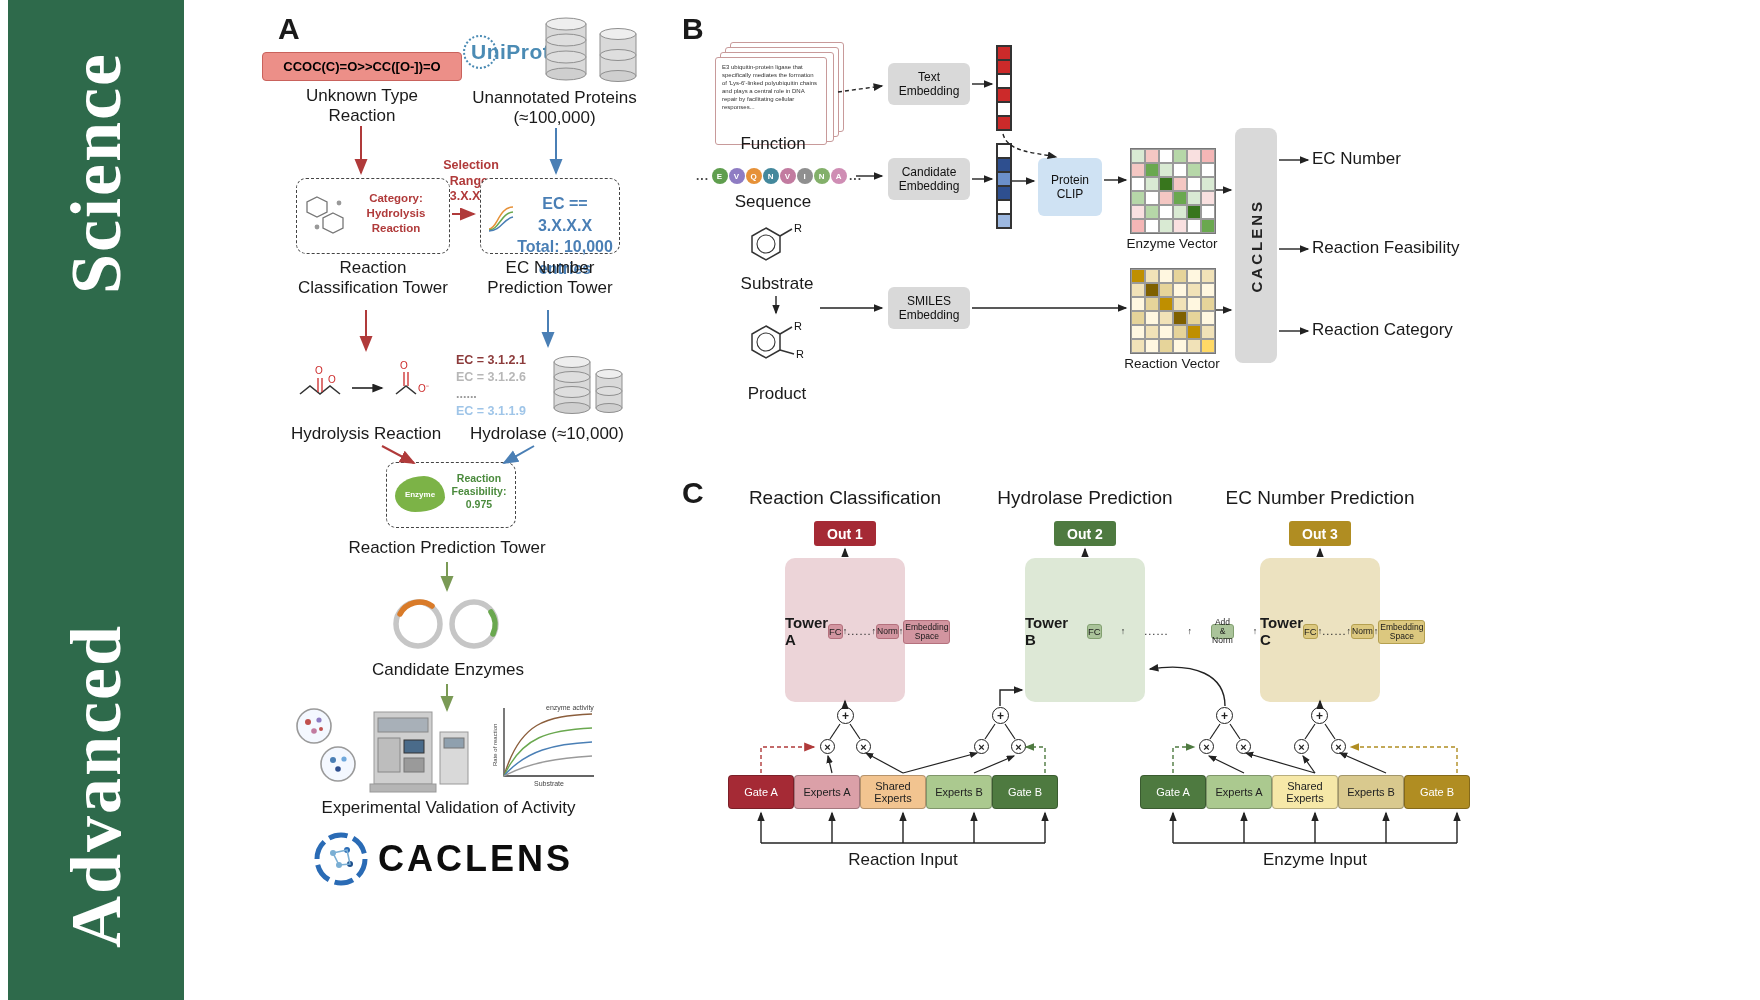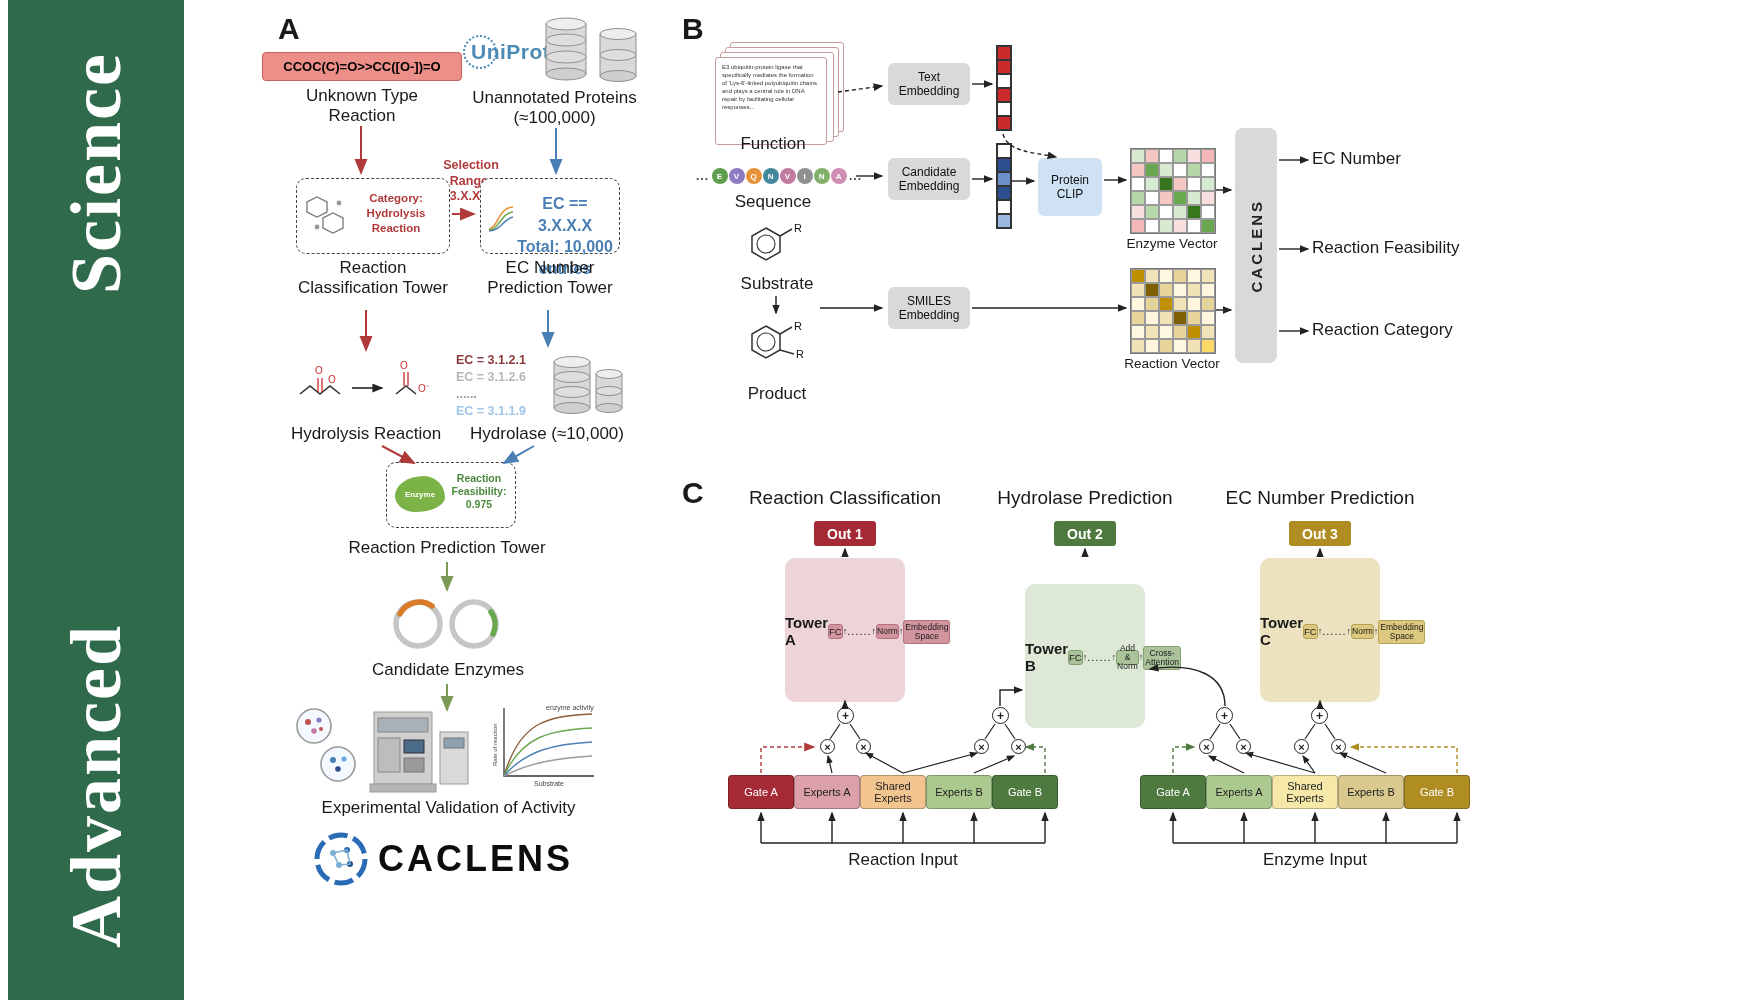--- a/index.html
+++ b/index.html
@@ -381,21 +381,21 @@
     <div class="tower-name">Tower A</div>
     <div class="inbox fc">FC</div>
     <div class="uparrow">↑</div>
     <div class="tdots">......</div>
     <div class="uparrow">↑</div>
     <div class="inbox mid">Norm</div>
     <div class="uparrow">↑</div>
     <div class="inbox bot">Embedding Space</div>
   </div>
 
-  <div class="abs tower tower-b" style="left:1025px;top:584px;">
+  <div class="abs tower tower-b" style="left:1025px;top:558px;gap:19px;">
     <div class="tower-name">Tower B</div>
     <div class="inbox fc">FC</div>
     <div class="uparrow">↑</div>
     <div class="tdots">......</div>
     <div class="uparrow">↑</div>
     <div class="inbox mid">Add &amp; Norm</div>
     <div class="uparrow">↑</div>
     <div class="inbox bot">Cross-Attention</div>
   </div>
 

